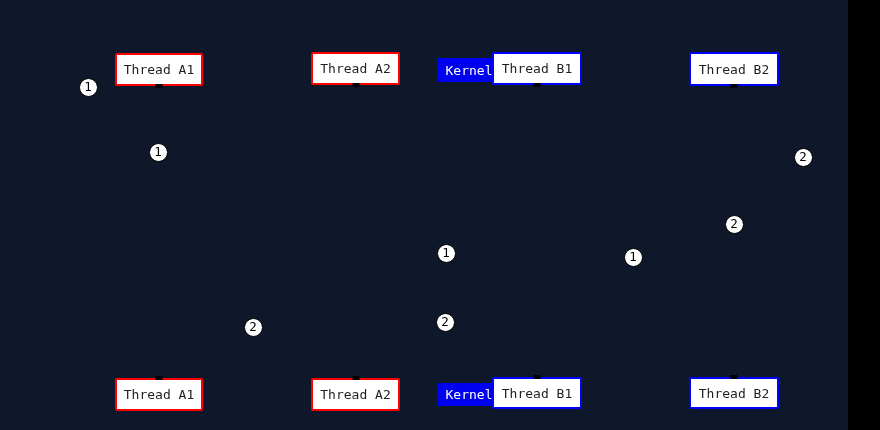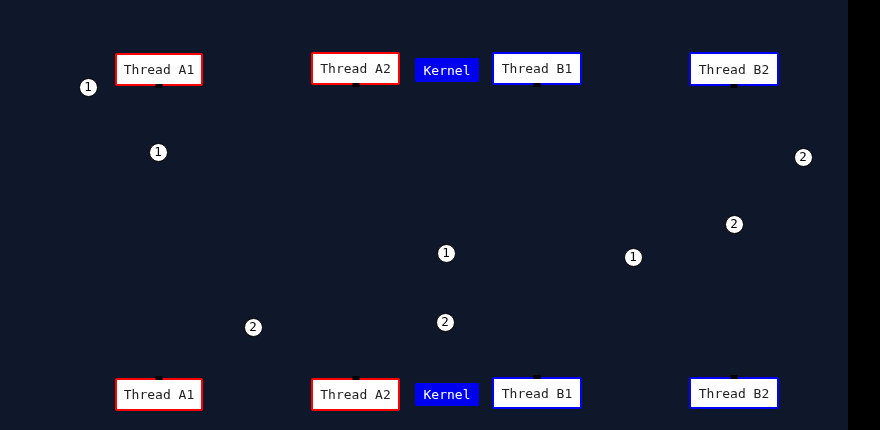--- a/index.html
+++ b/index.html
@@ -29,20 +29,21 @@
   .box.thread-b {
     border: 2.5px solid var(--thread-b-border, #0000ff);
     color: var(--box-text, #1f1f1f);
     text-align: center;
   }
   .box.kernel {
     background: var(--kernel-fill, #0000f0);
     color: var(--kernel-text, #ffffff);
     border: none;
     border-radius: 1px;
+    margin-left: 22px;
   }
   .box-label {
     font-size: 13px;
     white-space: pre;
     line-height: 1;
   }
   .notch {
     position: absolute;
     left: 50%;
     width: 7px;

